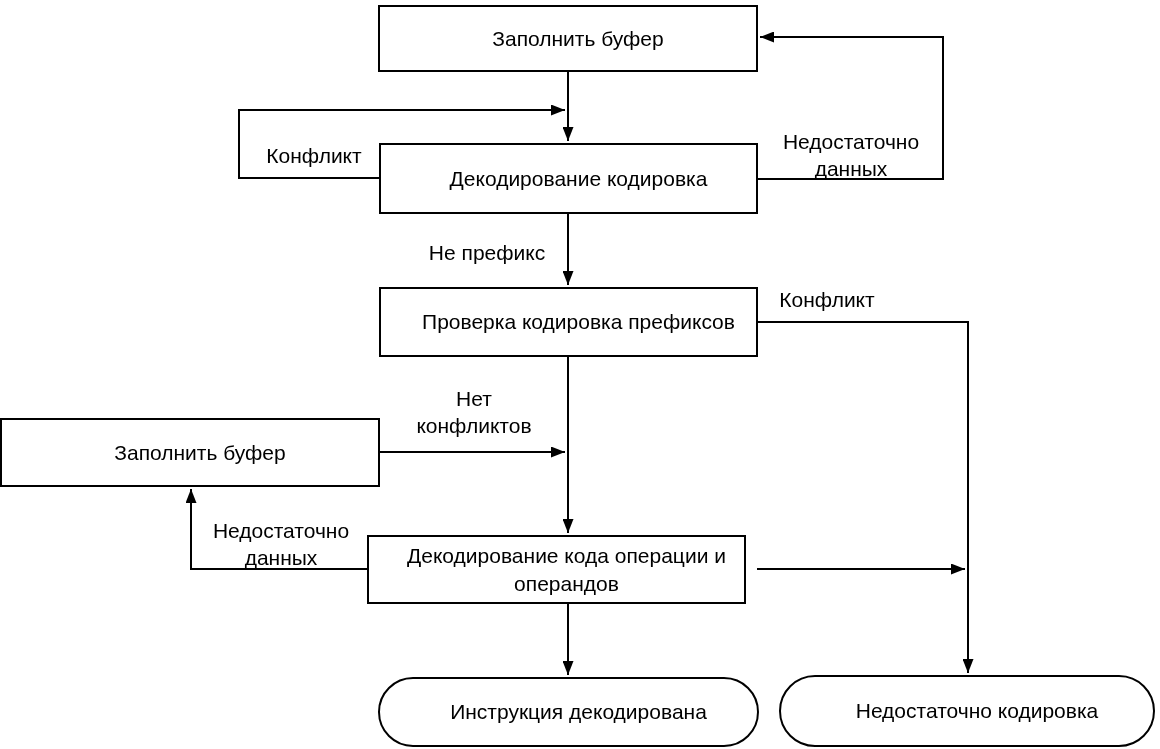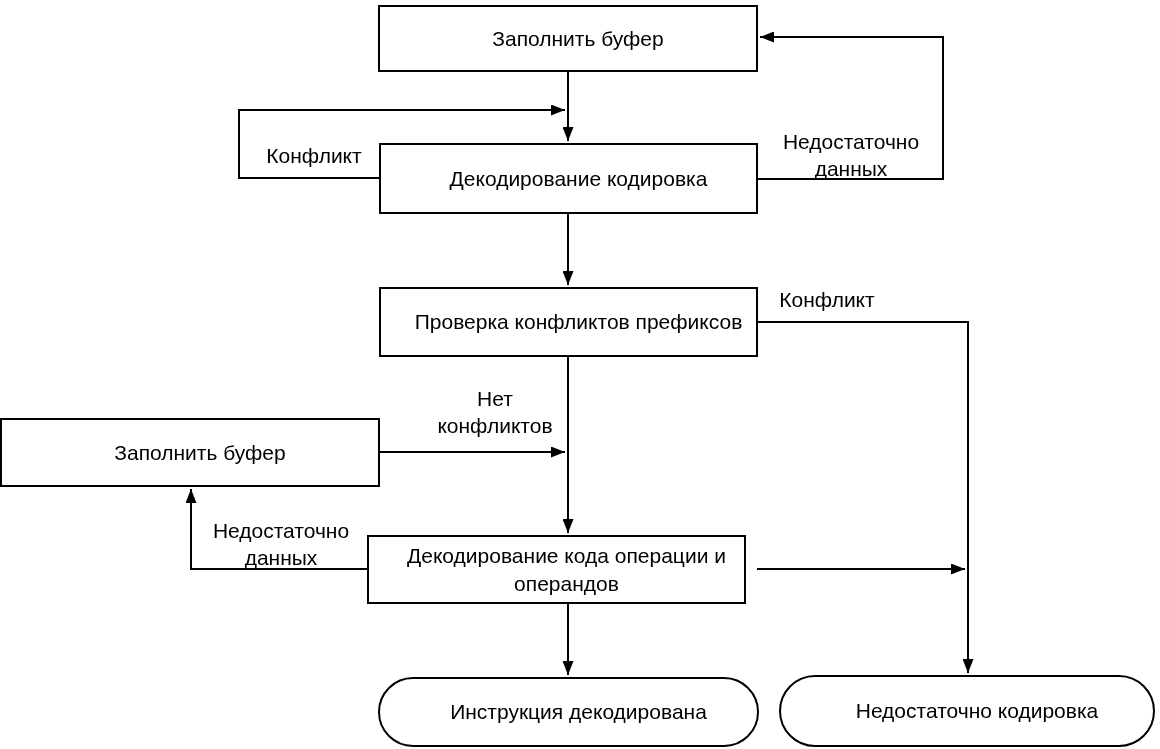--- a/index.html
+++ b/index.html
@@ -82,21 +82,21 @@
 
   <div class="node" style="left:378px; top:5px; width:380px; height:67px;">
     <span class="lbl">Заполнить буфер</span>
   </div>
 
   <div class="node" style="left:379px; top:143px; width:379px; height:71px;">
     <span class="lbl">Декодирование кодировка</span>
   </div>
 
   <div class="node" style="left:379px; top:287px; width:379px; height:70px;">
-    <span class="lbl">Проверка конфликтов префиксов</span>
+    <span class="lbl">Проверка кодировка префиксов</span>
   </div>
 
   <div class="node" style="left:0px; top:418px; width:380px; height:69px;">
     <span class="lbl">Заполнить буфер</span>
   </div>
 
   <div class="node" style="left:367px; top:535px; width:379px; height:69px;">
     <span class="lbl">Декодирование кода операции и операндов</span>
   </div>
 
@@ -105,20 +105,21 @@
   </div>
 
   <div class="node terminator" style="left:779px; top:675px; width:376px; height:72px; border-radius:36px;">
     <span class="lbl">Недостаточно кодировка</span>
   </div>
 
   <div class="edge-label" style="left:239px; top:142px; width:150px;">Конфликт</div>
 
   <div class="edge-label" style="left:766px; top:128px; width:170px;">Недостаточно данных</div>
 
+  <div class="edge-label" style="left:402px; top:239px; width:170px;">Не префикс</div>
 
   <div class="edge-label" style="left:767px; top:286px; width:120px;">Конфликт</div>
 
-  <div class="edge-label" style="left:425px; top:385px; width:140px;">Нет конфликтов</div>
+  <div class="edge-label" style="left:404px; top:385px; width:140px;">Нет конфликтов</div>
 
   <div class="edge-label" style="left:196px; top:517px; width:170px;">Недостаточно данных</div>
 
 </div>
 
 </body></html>

